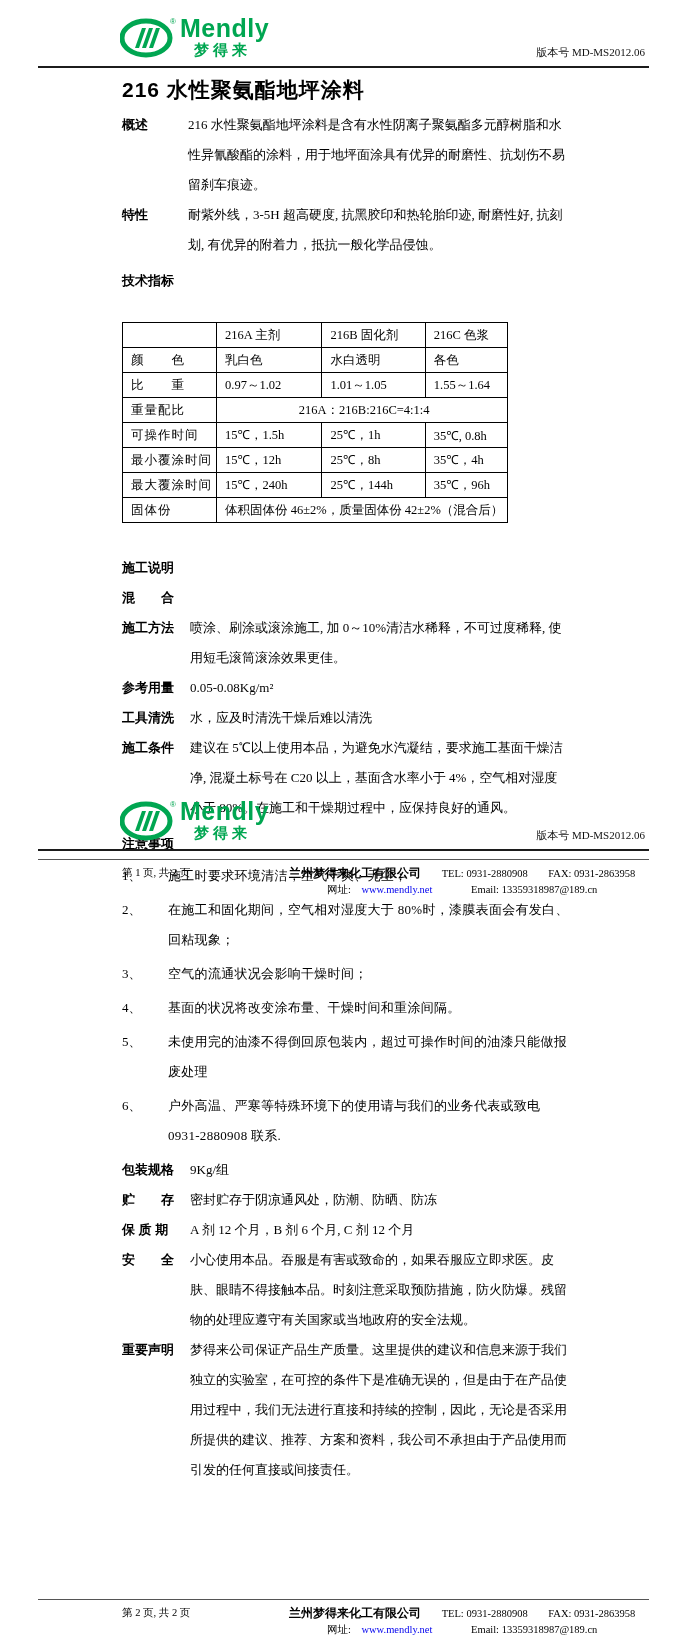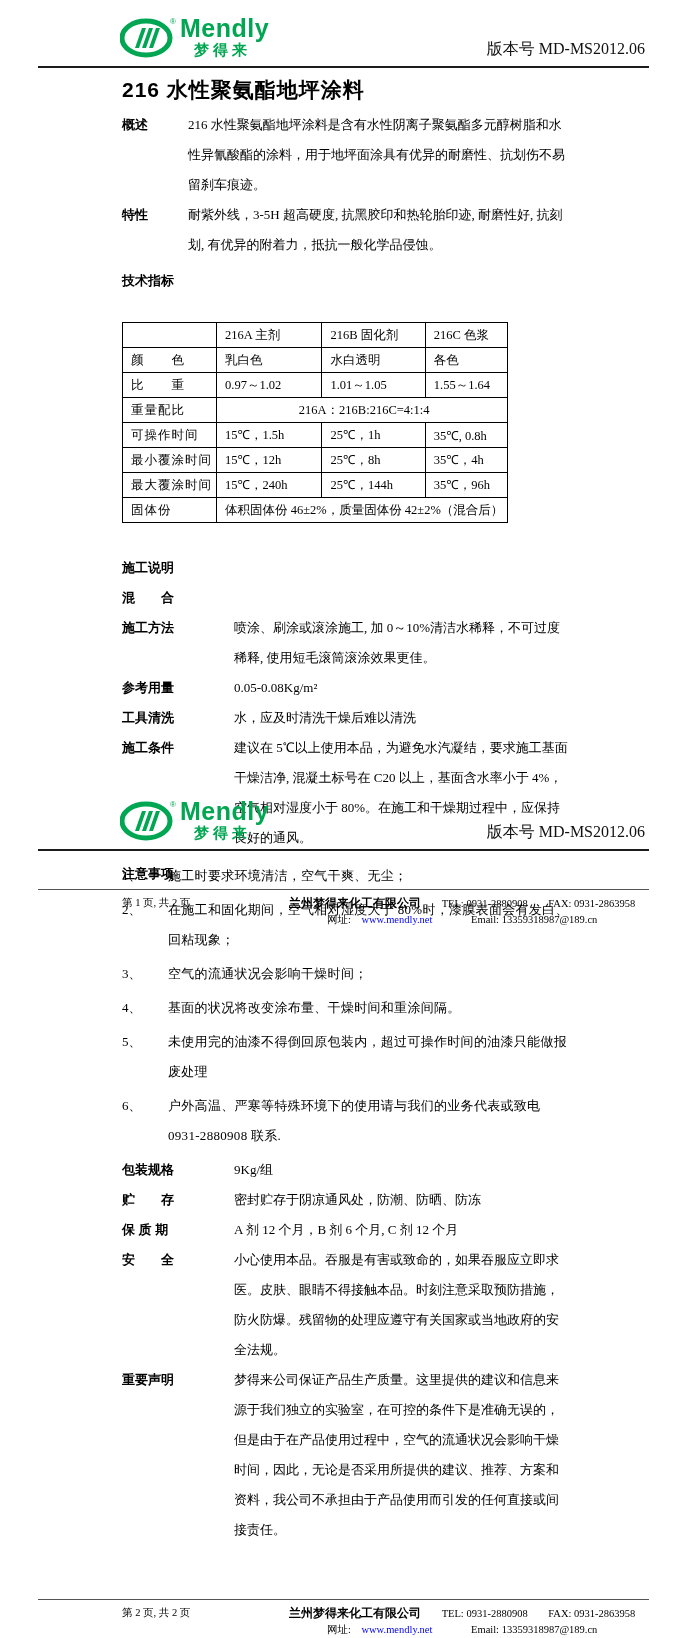--- a/index.html
+++ b/index.html
@@ -37,21 +37,21 @@
   }
   .brand-cn {
     font-family: "Liberation Sans", sans-serif;
     font-weight: bold;
     font-size: 15px;
     color: #00A651;
     letter-spacing: 4px;
     margin-top: 1px;
     padding-left: 14px;
   }
-  .version { font-size: 16px; color: #111; padding-bottom: 2px; }
+  .version { font-size: 11px; color: #111; padding-bottom: 2px; }
 
   
   .content { margin: 0 118px 0 122px; }
   .doc-title {
     font-family: "Liberation Sans", sans-serif;
     font-weight: bold;
     font-size: 21px;
     margin: 8px 0 6px 0;
     letter-spacing: 1px;
   }
@@ -85,21 +85,21 @@
     white-space: nowrap;
   }
   .spec-table .col-label { width: 113px; }
   .spec-table .col-a { width: 101px; }
   .spec-table .col-b { width: 99px; }
   .spec-table .col-c { width: 79px; }
   .spec-table td.row-label { letter-spacing: 1px; }
   .spec-table td.span-cell { text-align: center; }
 
   
-  .item-row { display: flex; line-height: 30px; gap: 44px; }
+  .item-row { display: flex; line-height: 30px; }
   .item-label {
     flex: 0 0 68px;
     font-family: "Liberation Sans", sans-serif;
     font-weight: bold;
   }
   .item-text { flex: 1; }
 
   
   .note-row { display: flex; line-height: 30px; margin-bottom: 4px; }
   .note-num { flex: 0 0 46px; }
@@ -315,21 +315,21 @@
     <div class="item-row">
       <span class="item-label">保 质 期</span>
       <span class="item-text">A 剂 12 个月，B 剂 6 个月, C 剂 12 个月</span>
     </div>
     <div class="item-row">
       <span class="item-label">安　　全</span>
       <span class="item-text">小心使用本品。吞服是有害或致命的，如果吞服应立即求医。皮肤、眼睛不得接触本品。时刻注意采取预防措施，防火防爆。残留物的处理应遵守有关国家或当地政府的安全法规。</span>
     </div>
     <div class="item-row">
       <span class="item-label">重要声明</span>
-      <span class="item-text">梦得来公司保证产品生产质量。这里提供的建议和信息来源于我们独立的实验室，在可控的条件下是准确无误的，但是由于在产品使用过程中，空气的流通状况会影响干燥时间，因此，无论是否采用所提供的建议、推荐、方案和资料，我公司不承担由于产品使用而引发的任何直接或间接责任。</span>
+      <span class="item-text">梦得来公司保证产品生产质量。这里提供的建议和信息来源于我们独立的实验室，在可控的条件下是准确无误的，但是由于在产品使用过程中，我们无法进行直接和持续的控制，因此，无论是否采用所提供的建议、推荐、方案和资料，我公司不承担由于产品使用而引发的任何直接或间接责任。</span>
     </div>
   </div>
 
   <div class="doc-footer">
     <div class="footer-rule"></div>
     <div class="footer-row">
       <span class="footer-pagelabel">第 2 页, 共 2 页</span>
       <div class="footer-center">
         <div class="footer-line1">
           <span class="footer-company">兰州梦得来化工有限公司</span><span class="footer-sep"></span>

